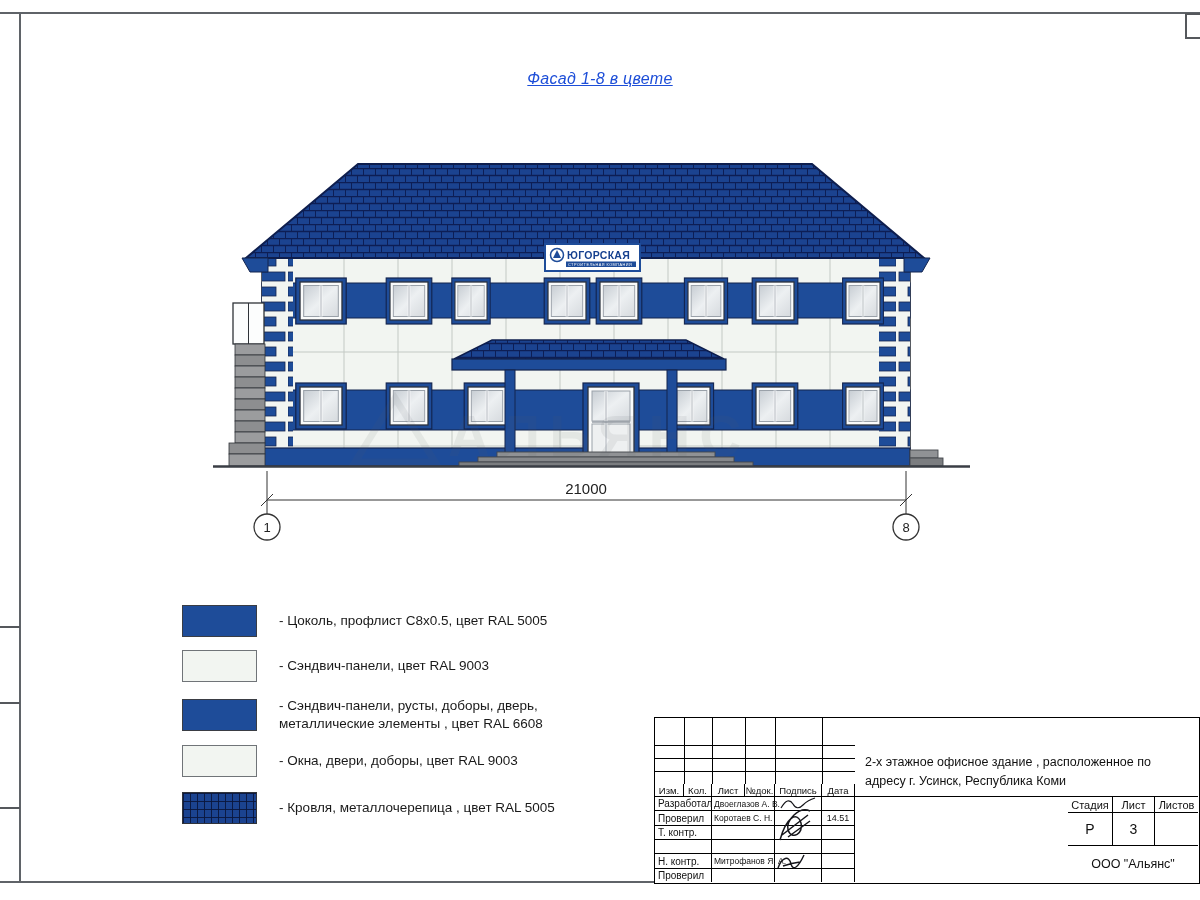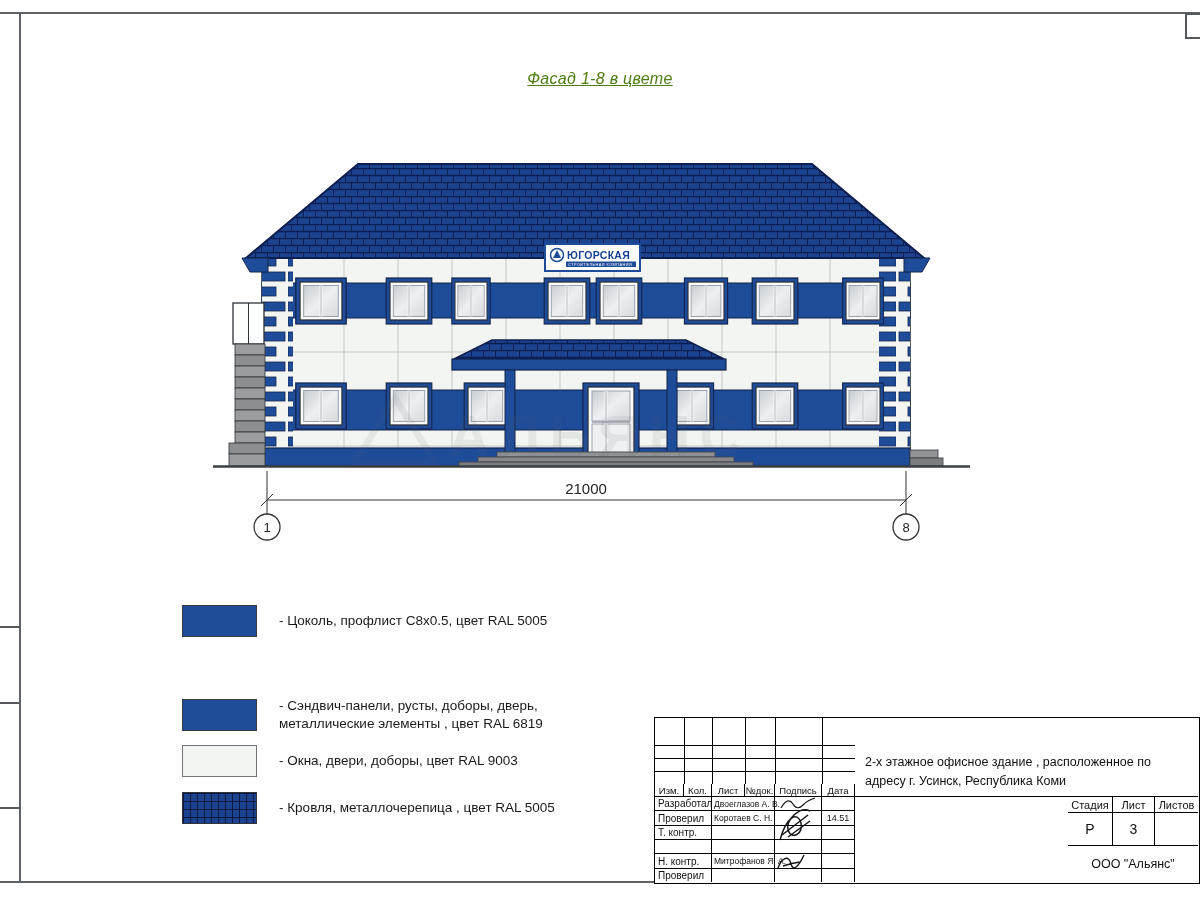--- a/index.html
+++ b/index.html
@@ -9,21 +9,21 @@
   }
   
   .frame-top{position:absolute;left:0;top:12px;width:1200px;height:2px;background:#5f6368;}
   .frame-bottom{position:absolute;left:0;top:881px;width:1200px;height:2px;background:#5f6368;}
   .frame-left{position:absolute;left:19px;top:12px;width:2px;height:871px;background:#5f6368;}
   .frame-corner-box{position:absolute;left:1185px;top:13px;width:13px;height:22px;border:2px solid #55585c;background:#fff;}
   .margin-tick{position:absolute;left:0;width:20px;height:2px;background:#55585c;}
   
   .sheet-title{
     position:absolute;left:470px;top:70px;width:260px;text-align:center;
-    font-size:16px;font-style:italic;text-decoration:underline;color:#4d7c0f;
+    font-size:16px;font-style:italic;text-decoration:underline;color:#1d4ed8;
     letter-spacing:.3px;
   }
   
   .facade-svg{position:absolute;left:0;top:0;width:1200px;height:560px;}
   
   .legend{position:absolute;left:182px;top:605px;width:420px;height:230px;}
   .lg-item{position:absolute;left:0;display:flex;align-items:center;}
   .sw{width:75px;height:32px;box-sizing:border-box;flex:0 0 auto;}
   .sw-blue{background:#1E4C99;border:1px solid #3a3d44;}
   .sw-white{background:#F2F5F1;border:1px solid #707478;}
@@ -206,24 +206,28 @@
   <text x="586" y="494" font-size="15" fill="#222" text-anchor="middle">21000</text>
   <text x="267" y="532" font-size="13" fill="#222" text-anchor="middle">1</text>
   <text x="906" y="532" font-size="13" fill="#222" text-anchor="middle">8</text>
 </svg>
 
 <div class="legend">
   <div class="lg-item" style="top:0px">
     <div class="sw sw-blue"></div>
     <div class="lg-label">- Цоколь, профлист С8х0.5, цвет RAL 5005</div>
   </div>
+  <div class="lg-item" style="top:45px">
+    <div class="sw sw-white"></div>
+    <div class="lg-label">- Сэндвич-панели, цвет RAL 9003</div>
+  </div>
   <div class="lg-item" style="top:92px">
     <div class="sw sw-blue"></div>
     <div class="lg-label">- Сэндвич-панели, русты, доборы, дверь,
-металлические элементы , цвет RAL 6819</div>
+металлические элементы , цвет RAL 6608</div>
   </div>
   <div class="lg-item" style="top:140px">
     <div class="sw sw-white"></div>
     <div class="lg-label">- Окна, двери, доборы, цвет RAL 9003</div>
   </div>
   <div class="lg-item" style="top:187px">
     <div class="sw sw-roof"></div>
     <div class="lg-label">- Кровля, металлочерепица , цвет RAL 5005</div>
   </div>
 </div>

